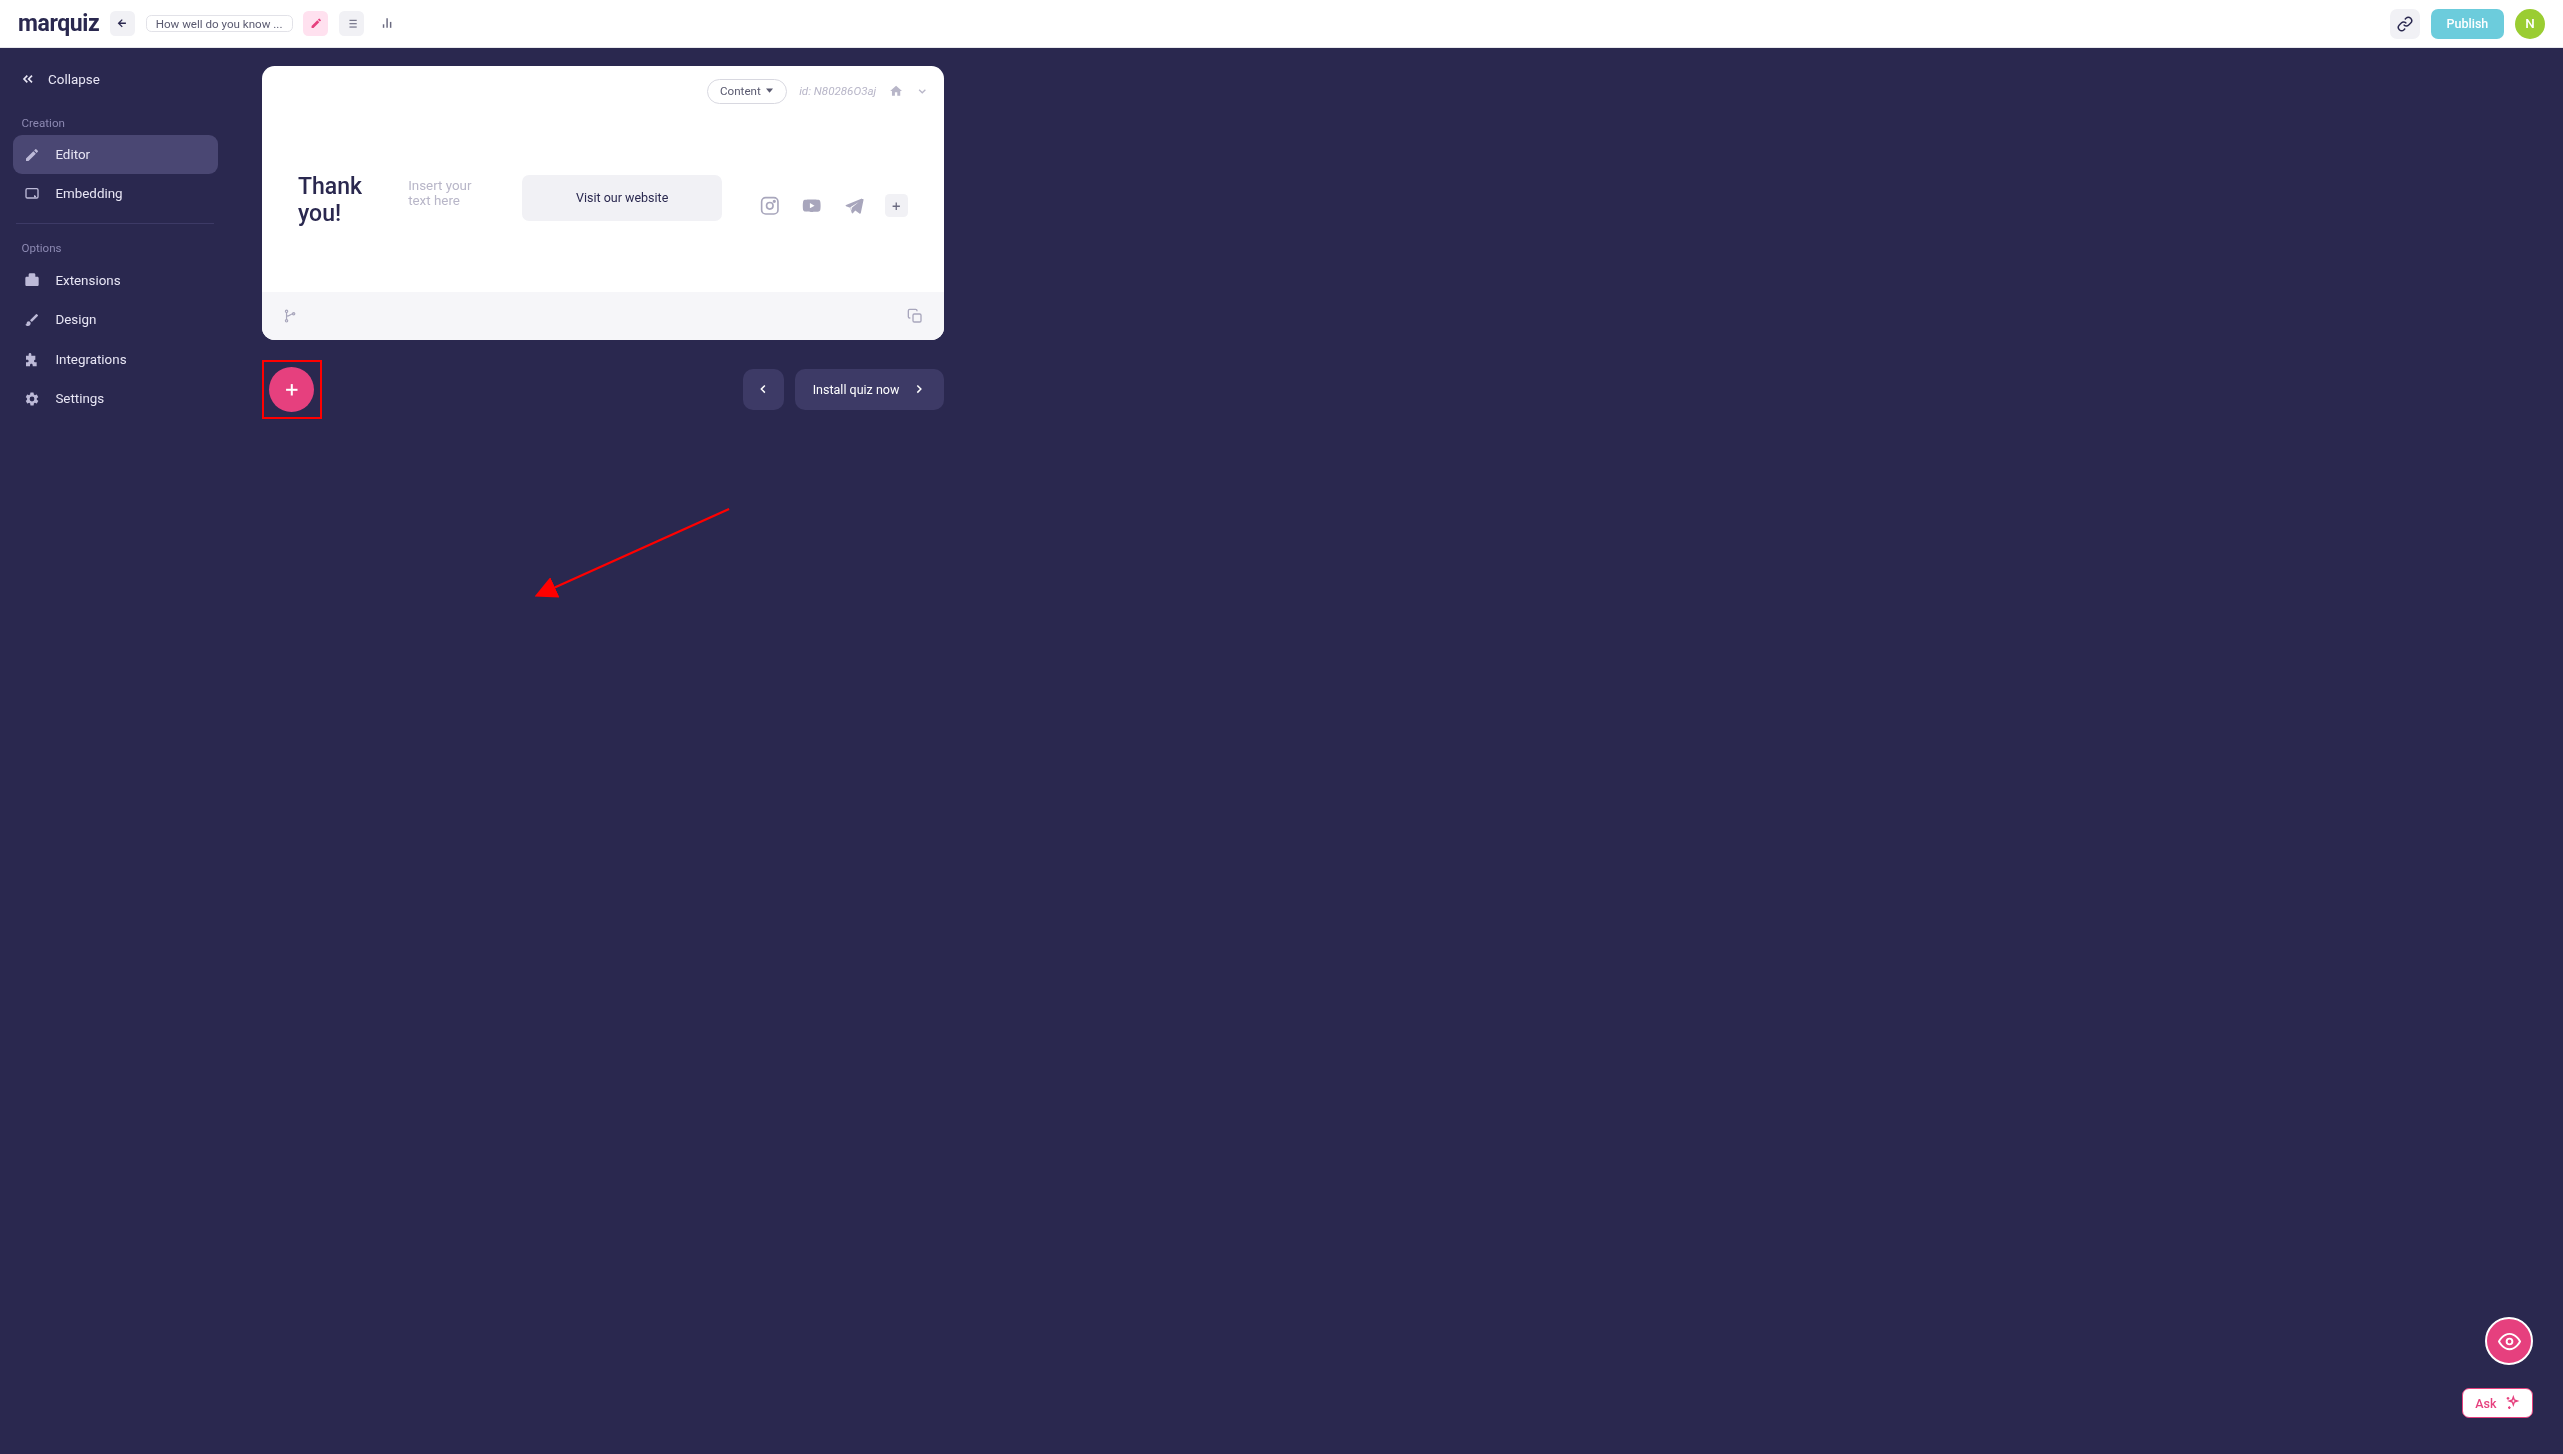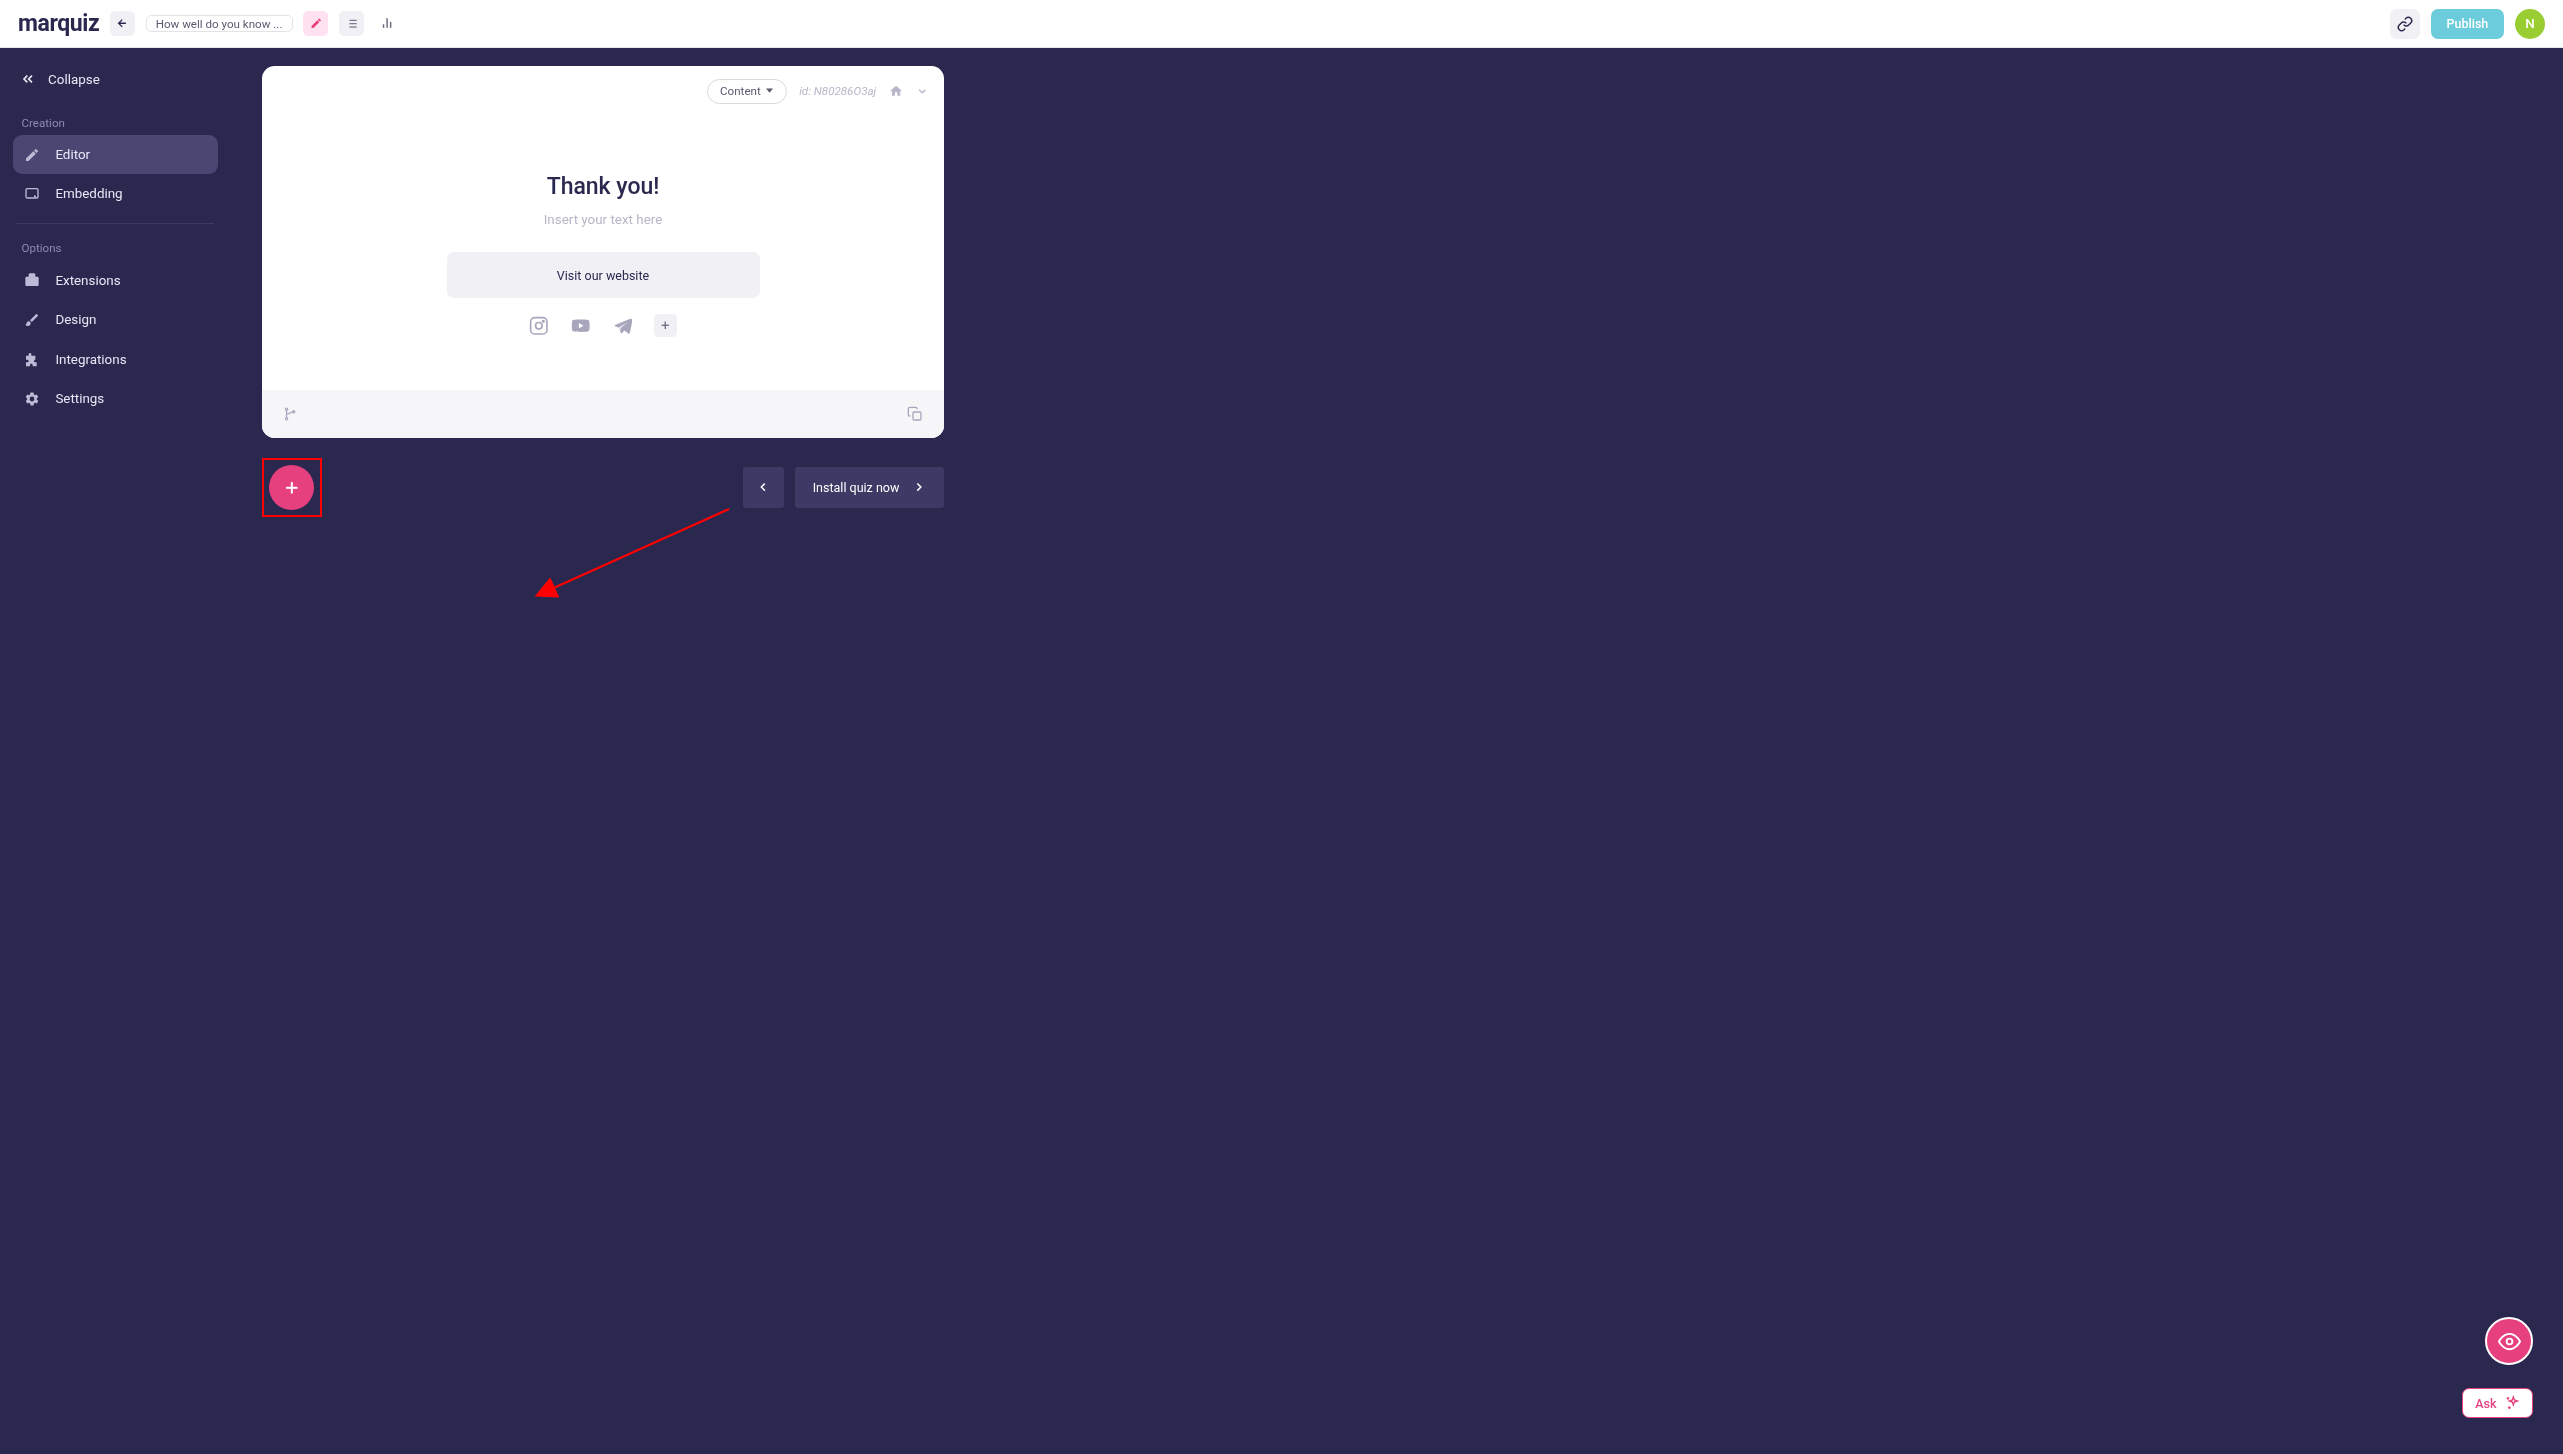--- a/index.html
+++ b/index.html
@@ -90,21 +90,21 @@
     padding: 12.5px 16px 7.1px;
   }
   .content-dd {
     border: 0.9px solid #d8d8e0; border-radius: 14.2px; padding: 4.5px 12.5px; font-size: 11.6px;
     color: #5a5a70; display: flex; align-items: center; gap: 5.3px; cursor: pointer;
   }
   .id-text { font-size: 11.6px; color: #b8b6c8; font-style: italic; }
   .card-header-icon { color: #b8b6c8; cursor: pointer; display: flex; align-items: center; }
 
   .card-content {
-    padding: 62px 36px 53px; display: flex; flex-direction: column; align-items: center;
+    padding: 62px 36px 53px; display: flex; flex-direction: row; align-items: center; gap: 38px;
   }
   .ty-title { font-size: 23px; color: #2a284f; font-weight: 500; margin-bottom: 12.5px; }
   .ty-placeholder { font-size: 13.4px; color: #b8b6c8; margin-bottom: 25px; }
   .visit-btn {
     width: 313px; height: 46px; background: #f1f1f5; border-radius: 7.1px; color: #2a284f;
     font-size: 12.5px; display: flex; align-items: center; justify-content: center; cursor: pointer;
     margin-bottom: 16px;
   }
   .social-row { display: flex; gap: 21.4px; align-items: center; }
   .social-icon { color: #a8a6bc; cursor: pointer; display: flex; }
@@ -123,21 +123,21 @@
     width: 682px; display: flex; align-items: center; justify-content: space-between;
     margin-top: 19.6px;
   }
   .add-fab-wrap { position: relative; padding: 5.3px; border: 2.7px solid #ff0000; }
   .add-fab {
     width: 45px; height: 45px; border-radius: 50%; background: #e6407e; color: #fff;
     display: flex; align-items: center; justify-content: center; font-size: 23px; cursor: pointer;
   }
   .nav-group { display: flex; gap: 10.7px; }
   .nav-btn {
-    height: 41px; background: #3d3a66; border-radius: 3px; color: #fff; font-size: 12.5px;
+    height: 41px; background: #3d3a66; border-radius: 10px; color: #fff; font-size: 12.5px;
     display: flex; align-items: center; justify-content: center; padding: 0 18px; gap: 12.5px;
     cursor: pointer;
   }
   .nav-btn.square { width: 41px; padding: 0; }
 
   .arrow-annotation {
     position: absolute; pointer-events: none;
   }
 
   .preview-fab {

